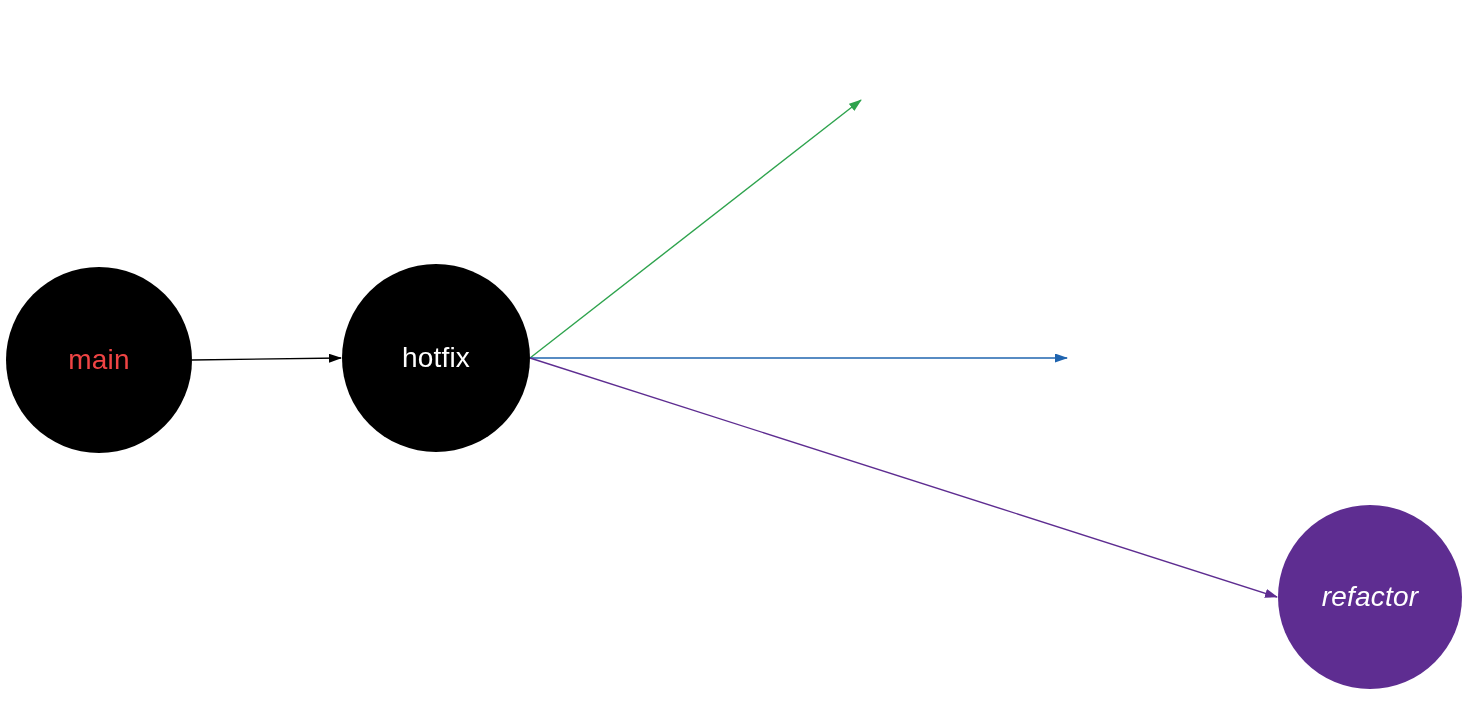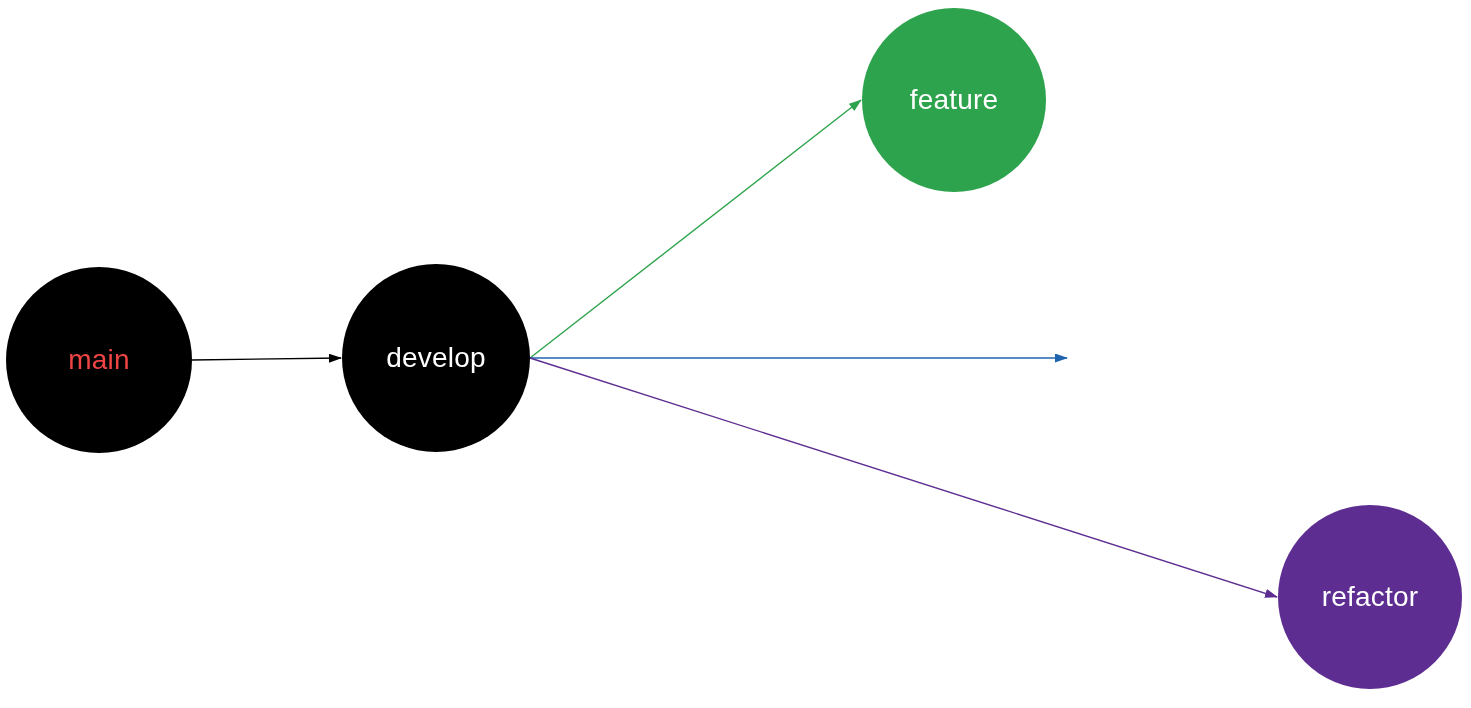--- a/index.html
+++ b/index.html
@@ -64,25 +64,22 @@
     <line class="edge" x1="530" y1="358" x2="861" y2="100" stroke="#2EA34D" stroke-width="1.4" marker-end="url(#arrow-1)"></line>
     <line class="edge" x1="530" y1="358" x2="1067" y2="358" stroke="#1F64AF" stroke-width="1.4" marker-end="url(#arrow-2)"></line>
     <line class="edge" x1="530" y1="358" x2="1277" y2="597" stroke="#5E2D91" stroke-width="1.4" marker-end="url(#arrow-3)"></line>
   </svg>
 
   <div class="node" style="left: 6px; top: 267px; width: 186px; height: 186px; background: rgb(0, 0, 0);">
     <span class="node-label" style="color: #ef4444;">main</span>
   </div>
 
   <div class="node" style="left: 342px; top: 264px; width: 188px; height: 188px; background: rgb(0, 0, 0);">
-    <span class="node-label" style="color: rgb(255, 255, 255);">develop</span>
-  </div>
-
-  <div class="node" style="left: 862px; top: 8px; width: 184px; height: 184px; background: rgb(46, 163, 77);">
-    <span class="node-label" style="color: rgb(255, 255, 255);">feature</span>
+    <span class="node-label" style="color: rgb(255, 255, 255);">hotfix</span>
   </div>
 
 
-  <div class="node" style="left: 1278px; top: 505px; width: 184px; height: 184px; background: rgb(94, 45, 145);">
+
+  <div class="node" style="left: 1278px; top: 505px; width: 184px; height: 184px; background: rgb(94, 45, 145); font-style: italic;">
     <span class="node-label" style="color: rgb(255, 255, 255);">refactor</span>
   </div>
 
 </div>
 
 </body></html>

